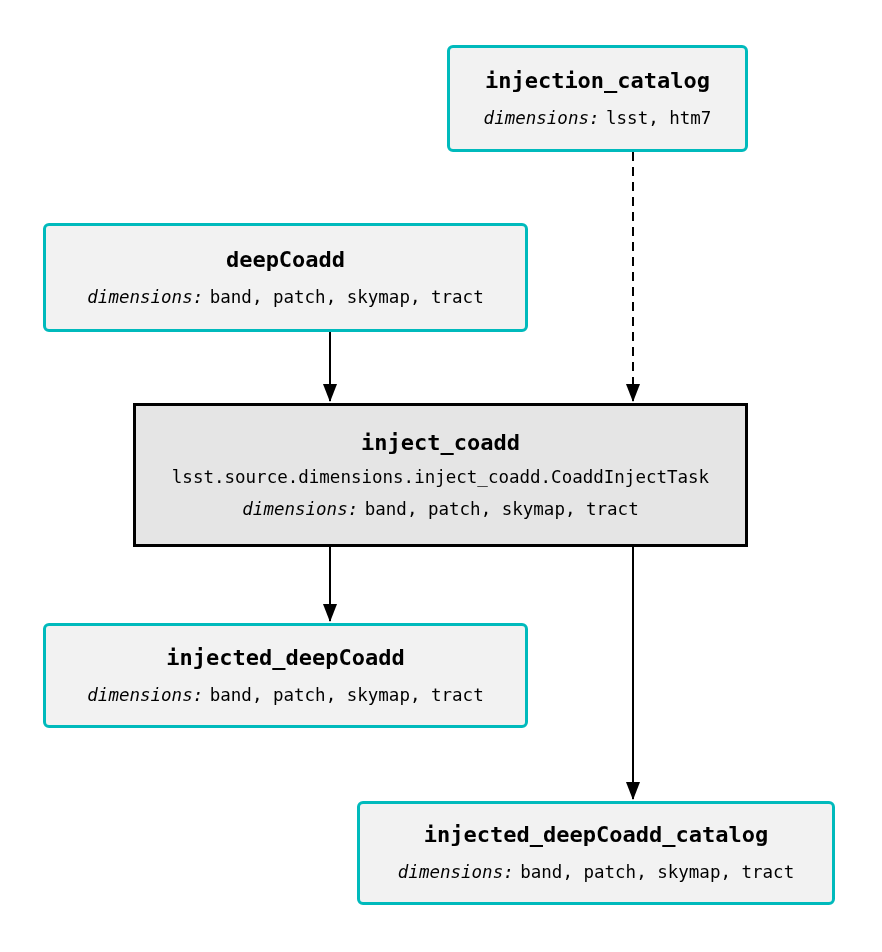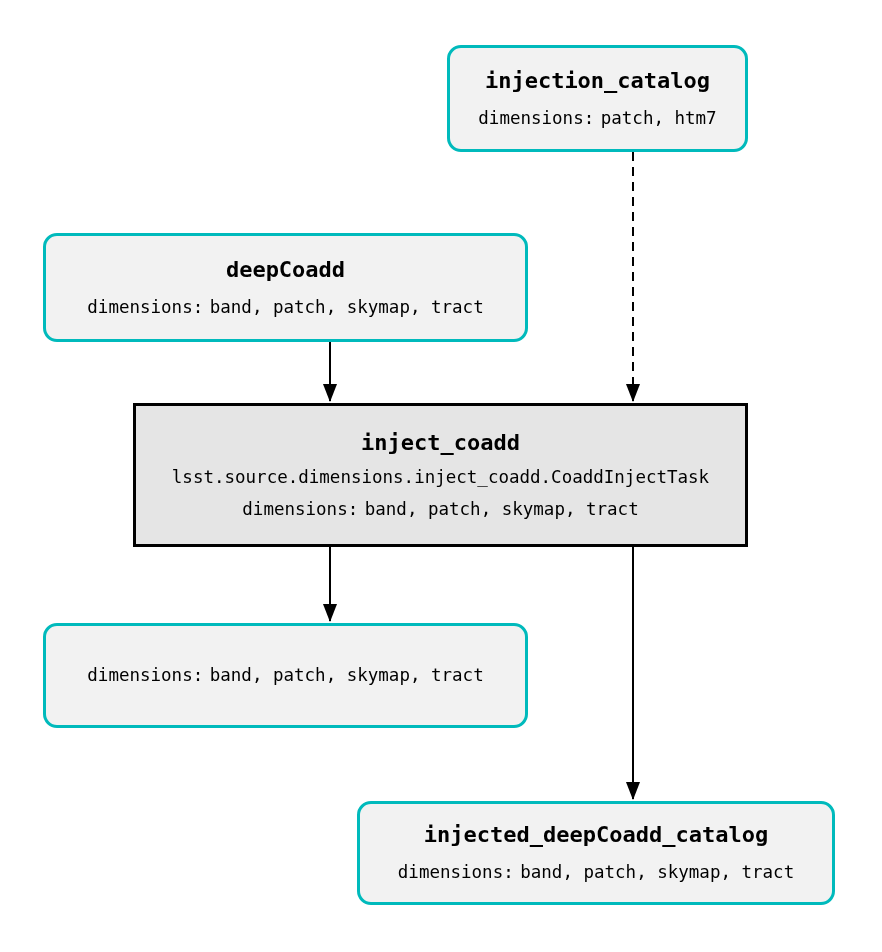--- a/index.html
+++ b/index.html
@@ -29,48 +29,49 @@
     display: flex;
     flex-direction: column;
     align-items: center;
     justify-content: center;
     text-align: center;
     color: #000000;
   }
   .node.dataset {
     background: #f2f2f2;
     border: 3.5px solid #00babc;
-    border-radius: 14px;
+    border-radius: 6px;
     gap: 16px;
   }
   .node.task {
     background: #e5e5e5;
     border: 3.5px solid #000000;
     border-radius: 0;
     gap: 13px;
   }
   .node-title {
     font-weight: bold;
     font-size: 22px;
     line-height: 1.1;
     white-space: nowrap;
   }
   .node-line {
     font-size: 17.5px;
     line-height: 1.1;
     white-space: nowrap;
   }
   .dim-label {
+    font-style: italic;
   }
   .dim-value {
     margin-left: 0.62ch;
   }
   
   #node-injection-catalog        { left: 447px; top: 45px;  width: 301px; height: 107px; }
-  #node-deepCoadd                { left: 43px;  top: 233px; width: 485px; height: 109px; }
+  #node-deepCoadd                { left: 43px;  top: 223px; width: 485px; height: 109px; }
   #node-inject-coadd             { left: 133px; top: 403px; width: 615px; height: 144px; }
   #node-injected-deepCoadd       { left: 43px;  top: 623px; width: 485px; height: 105px; }
   #node-injected-deepCoadd-catalog { left: 357px; top: 801px; width: 478px; height: 104px; align-items: center; }
 </style>
 </head>
 <body>
 
 <div class="canvas">
 
   <svg class="edges-layer" width="882" height="952" viewBox="0 0 882 952" xmlns="http://www.w3.org/2000/svg">
@@ -81,40 +82,41 @@
     </defs>
     <line x1="330" y1="332" x2="330" y2="401" stroke="#000000" stroke-width="2" marker-end="url(#arrowhead)"></line>
     <line x1="633" y1="152" x2="633" y2="401" stroke="#000000" stroke-width="2" stroke-dasharray="9,6" marker-end="url(#arrowhead)"></line>
     <line x1="330" y1="547" x2="330" y2="621" stroke="#000000" stroke-width="2" marker-end="url(#arrowhead)"></line>
     <line x1="633" y1="547" x2="633" y2="799" stroke="#000000" stroke-width="2" marker-end="url(#arrowhead)"></line>
   </svg>
 
   <div class="node dataset" id="node-injection-catalog">
     <div class="node-title">injection_catalog</div>
     <div class="node-line">
-      <span class="dim-label">dimensions:</span><span class="dim-value">patch, htm7</span>
+      <span class="dim-label">dimensions:</span><span class="dim-value">lsst, htm7</span>
     </div>
   </div>
 
   <div class="node dataset" id="node-deepCoadd">
     <div class="node-title">deepCoadd</div>
     <div class="node-line">
       <span class="dim-label">dimensions:</span><span class="dim-value">band, patch, skymap, tract</span>
     </div>
   </div>
 
   <div class="node task" id="node-inject-coadd">
     <div class="node-title">inject_coadd</div>
     <div class="node-line">lsst.source.dimensions.inject_coadd.CoaddInjectTask</div>
     <div class="node-line">
       <span class="dim-label">dimensions:</span><span class="dim-value">band, patch, skymap, tract</span>
     </div>
   </div>
 
   <div class="node dataset" id="node-injected-deepCoadd">
+    <div class="node-title">injected_deepCoadd</div>
     <div class="node-line">
       <span class="dim-label">dimensions:</span><span class="dim-value">band, patch, skymap, tract</span>
     </div>
   </div>
 
   <div class="node dataset" id="node-injected-deepCoadd-catalog">
     <div class="node-title">injected_deepCoadd_catalog</div>
     <div class="node-line">
       <span class="dim-label">dimensions:</span><span class="dim-value">band, patch, skymap, tract</span>
     </div>

